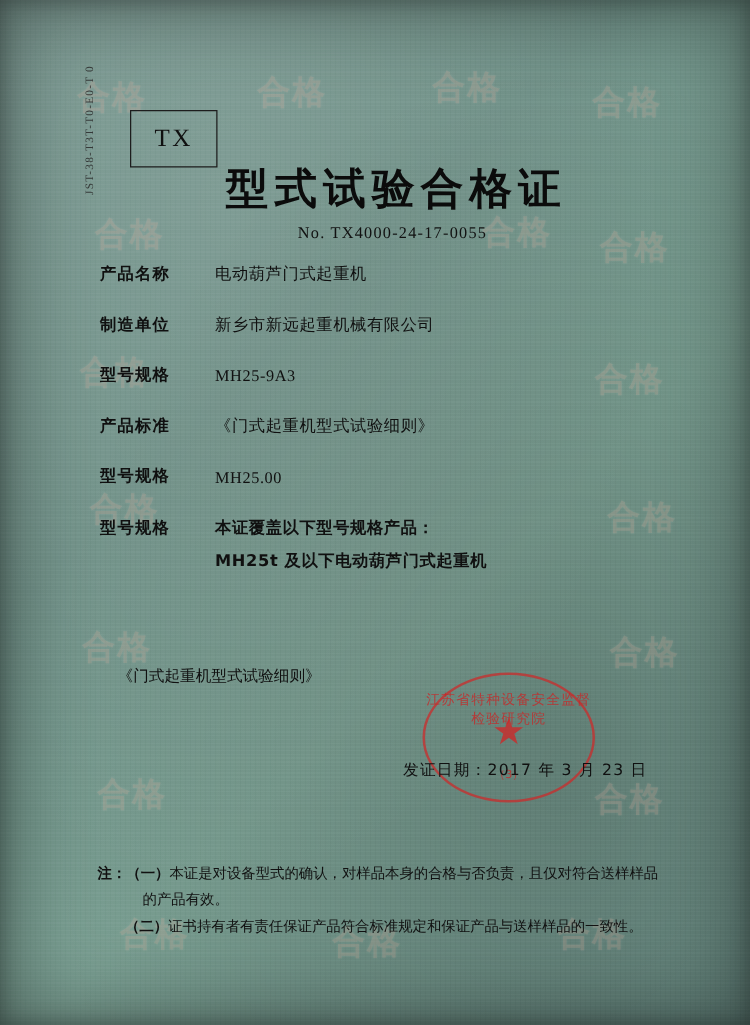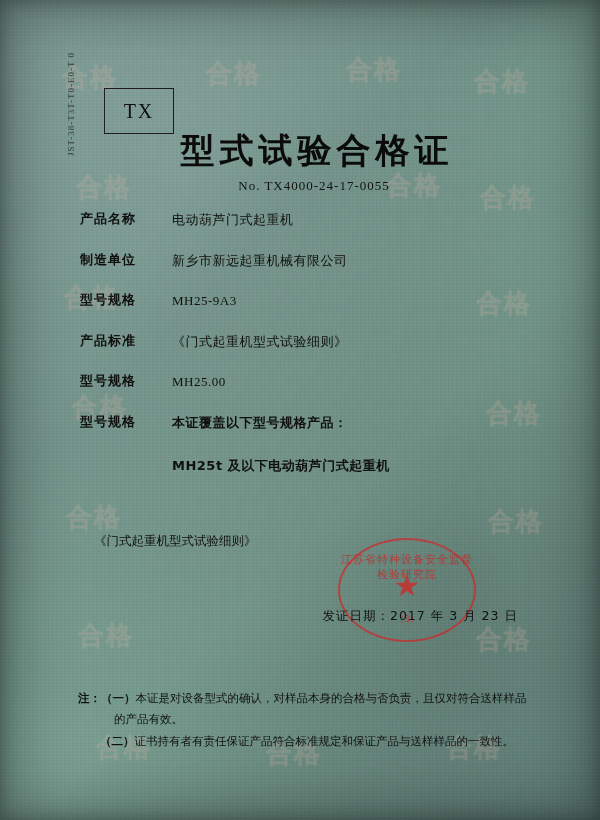--- a/index.html
+++ b/index.html
@@ -203,21 +203,21 @@
         <div class="val">《门式起重机型式试验细则》</div>
       </div>
       <div class="row">
         <div class="lab">型号规格</div>
         <div class="val serif">MH25.00</div>
       </div>
       <div class="row">
         <div class="lab">型号规格</div>
         <div>
           <div class="val bold">本证覆盖以下型号规格产品：</div>
-          <div class="val bold" style="margin-top:24px;">MH25t 及以下电动葫芦门式起重机</div>
+          <div class="val bold" style="margin-top:8px;">MH25t 及以下电动葫芦门式起重机</div>
         </div>
       </div>
     </div>
 
     <div class="statement">
       <span class="l2">《门式起重机型式试验细则》</span>
     </div>
 
     <div class="seal">
       <div class="ring"></div>

